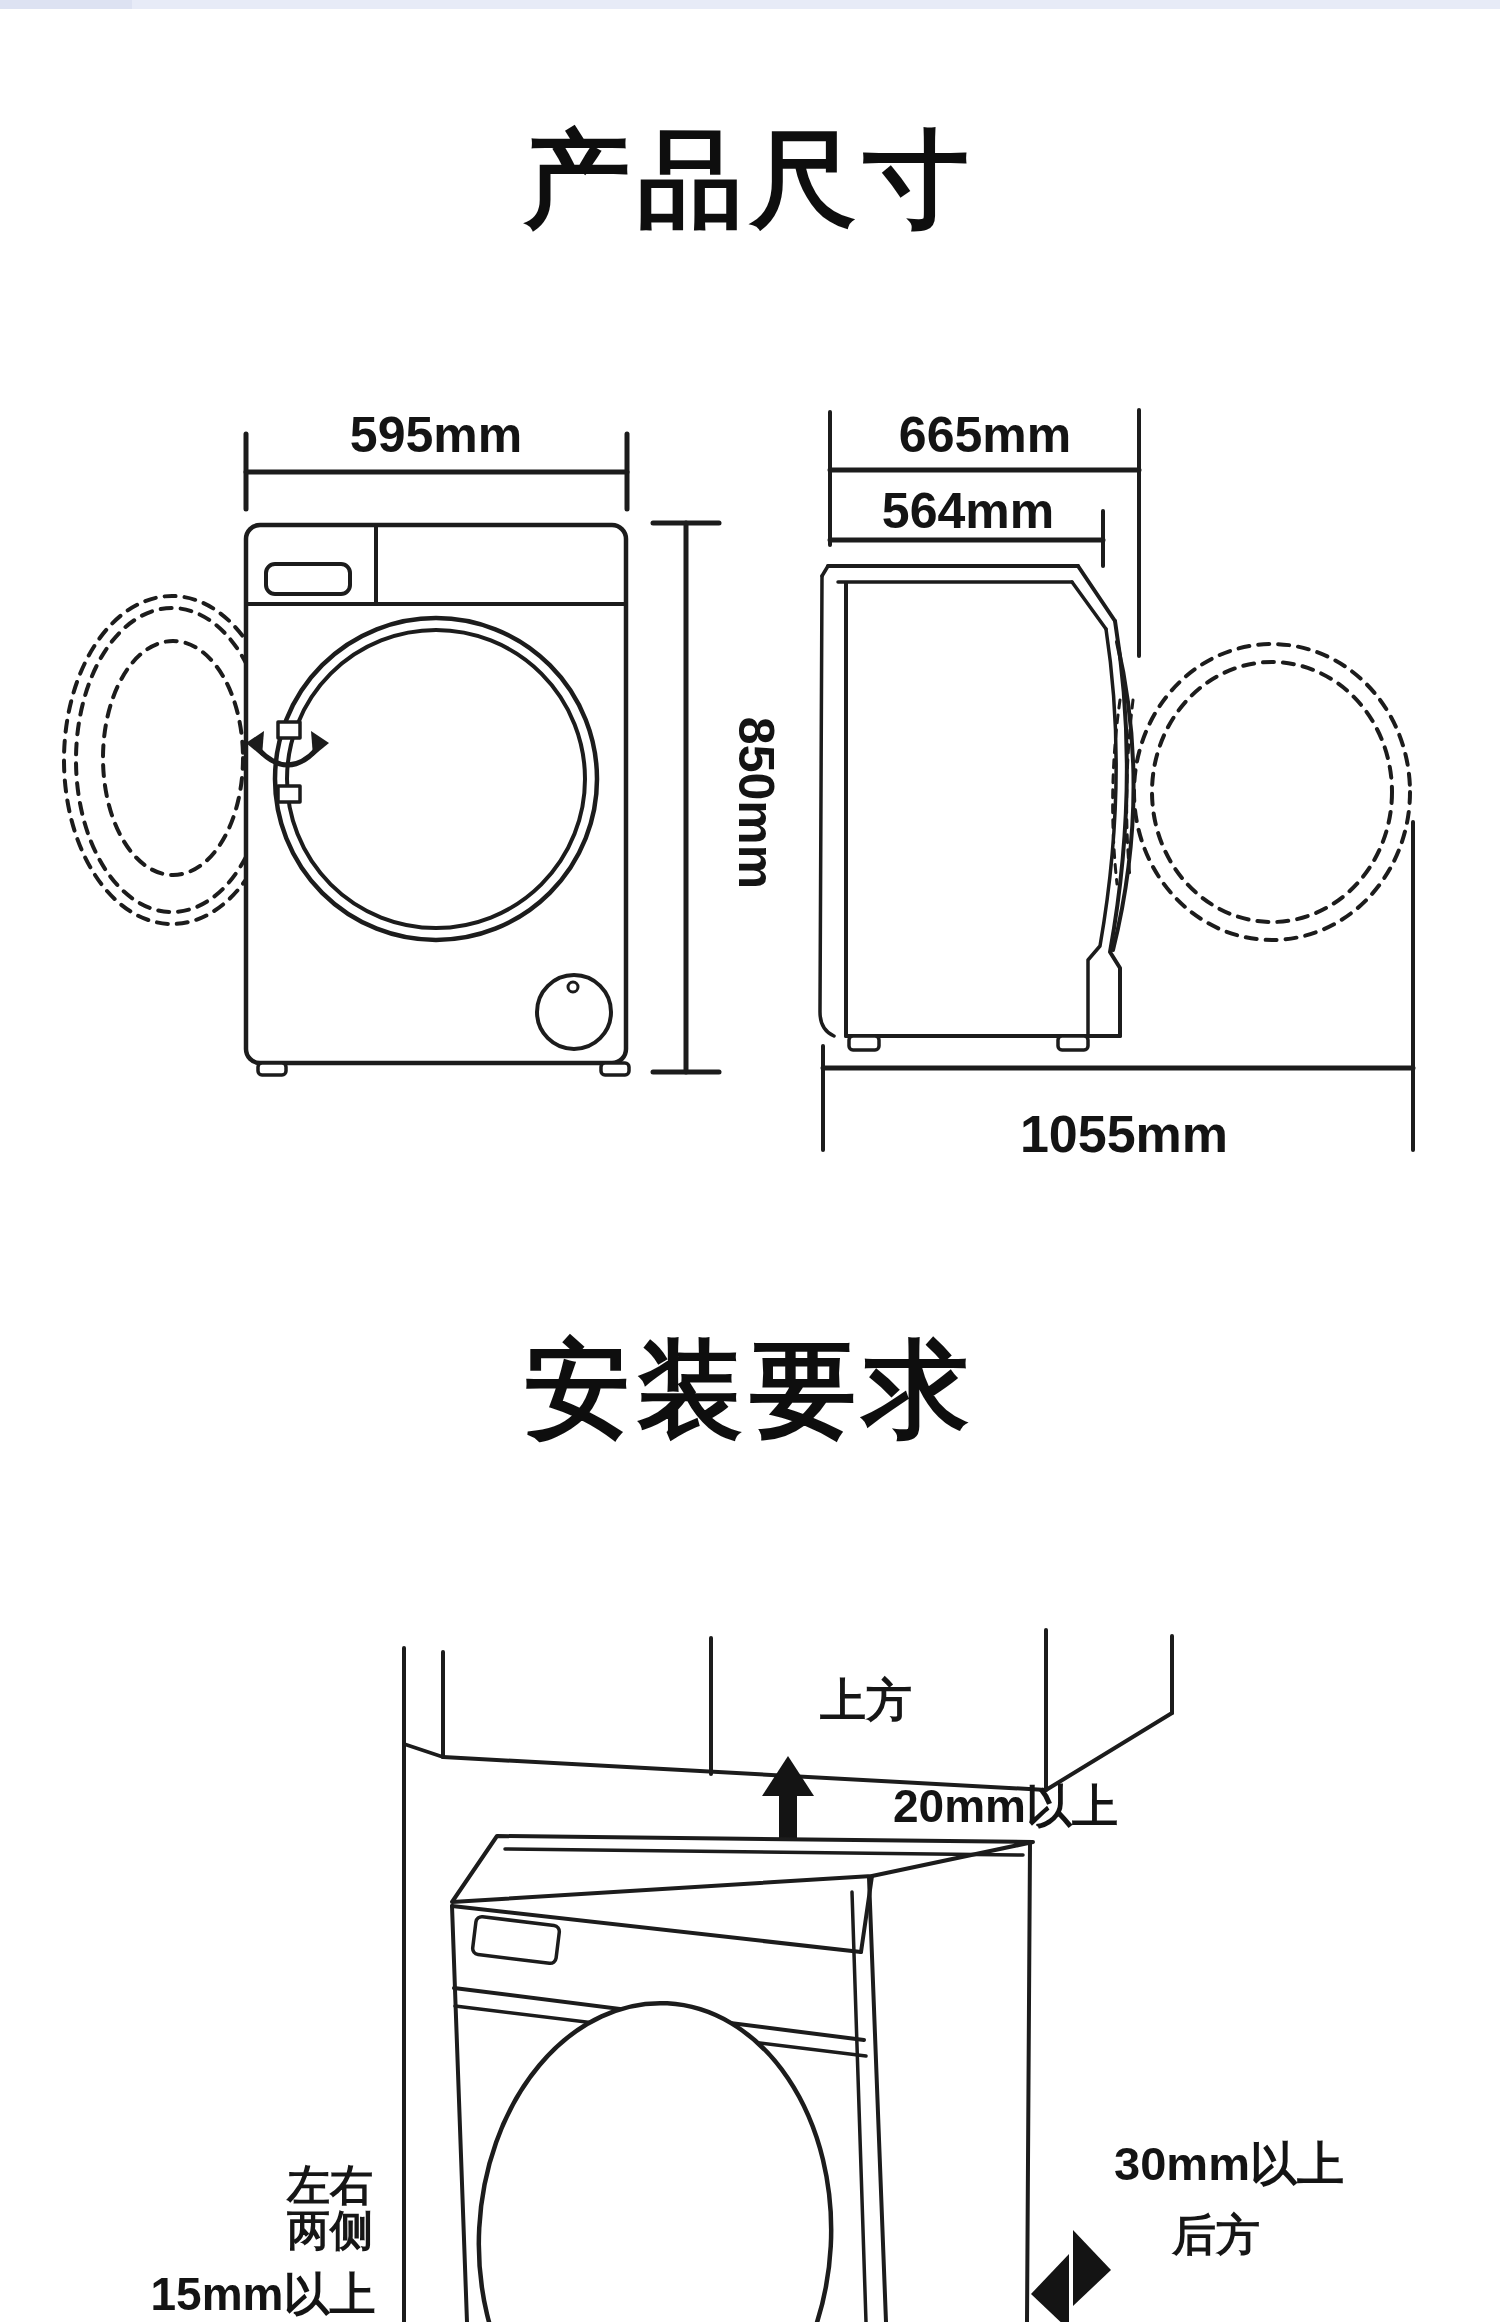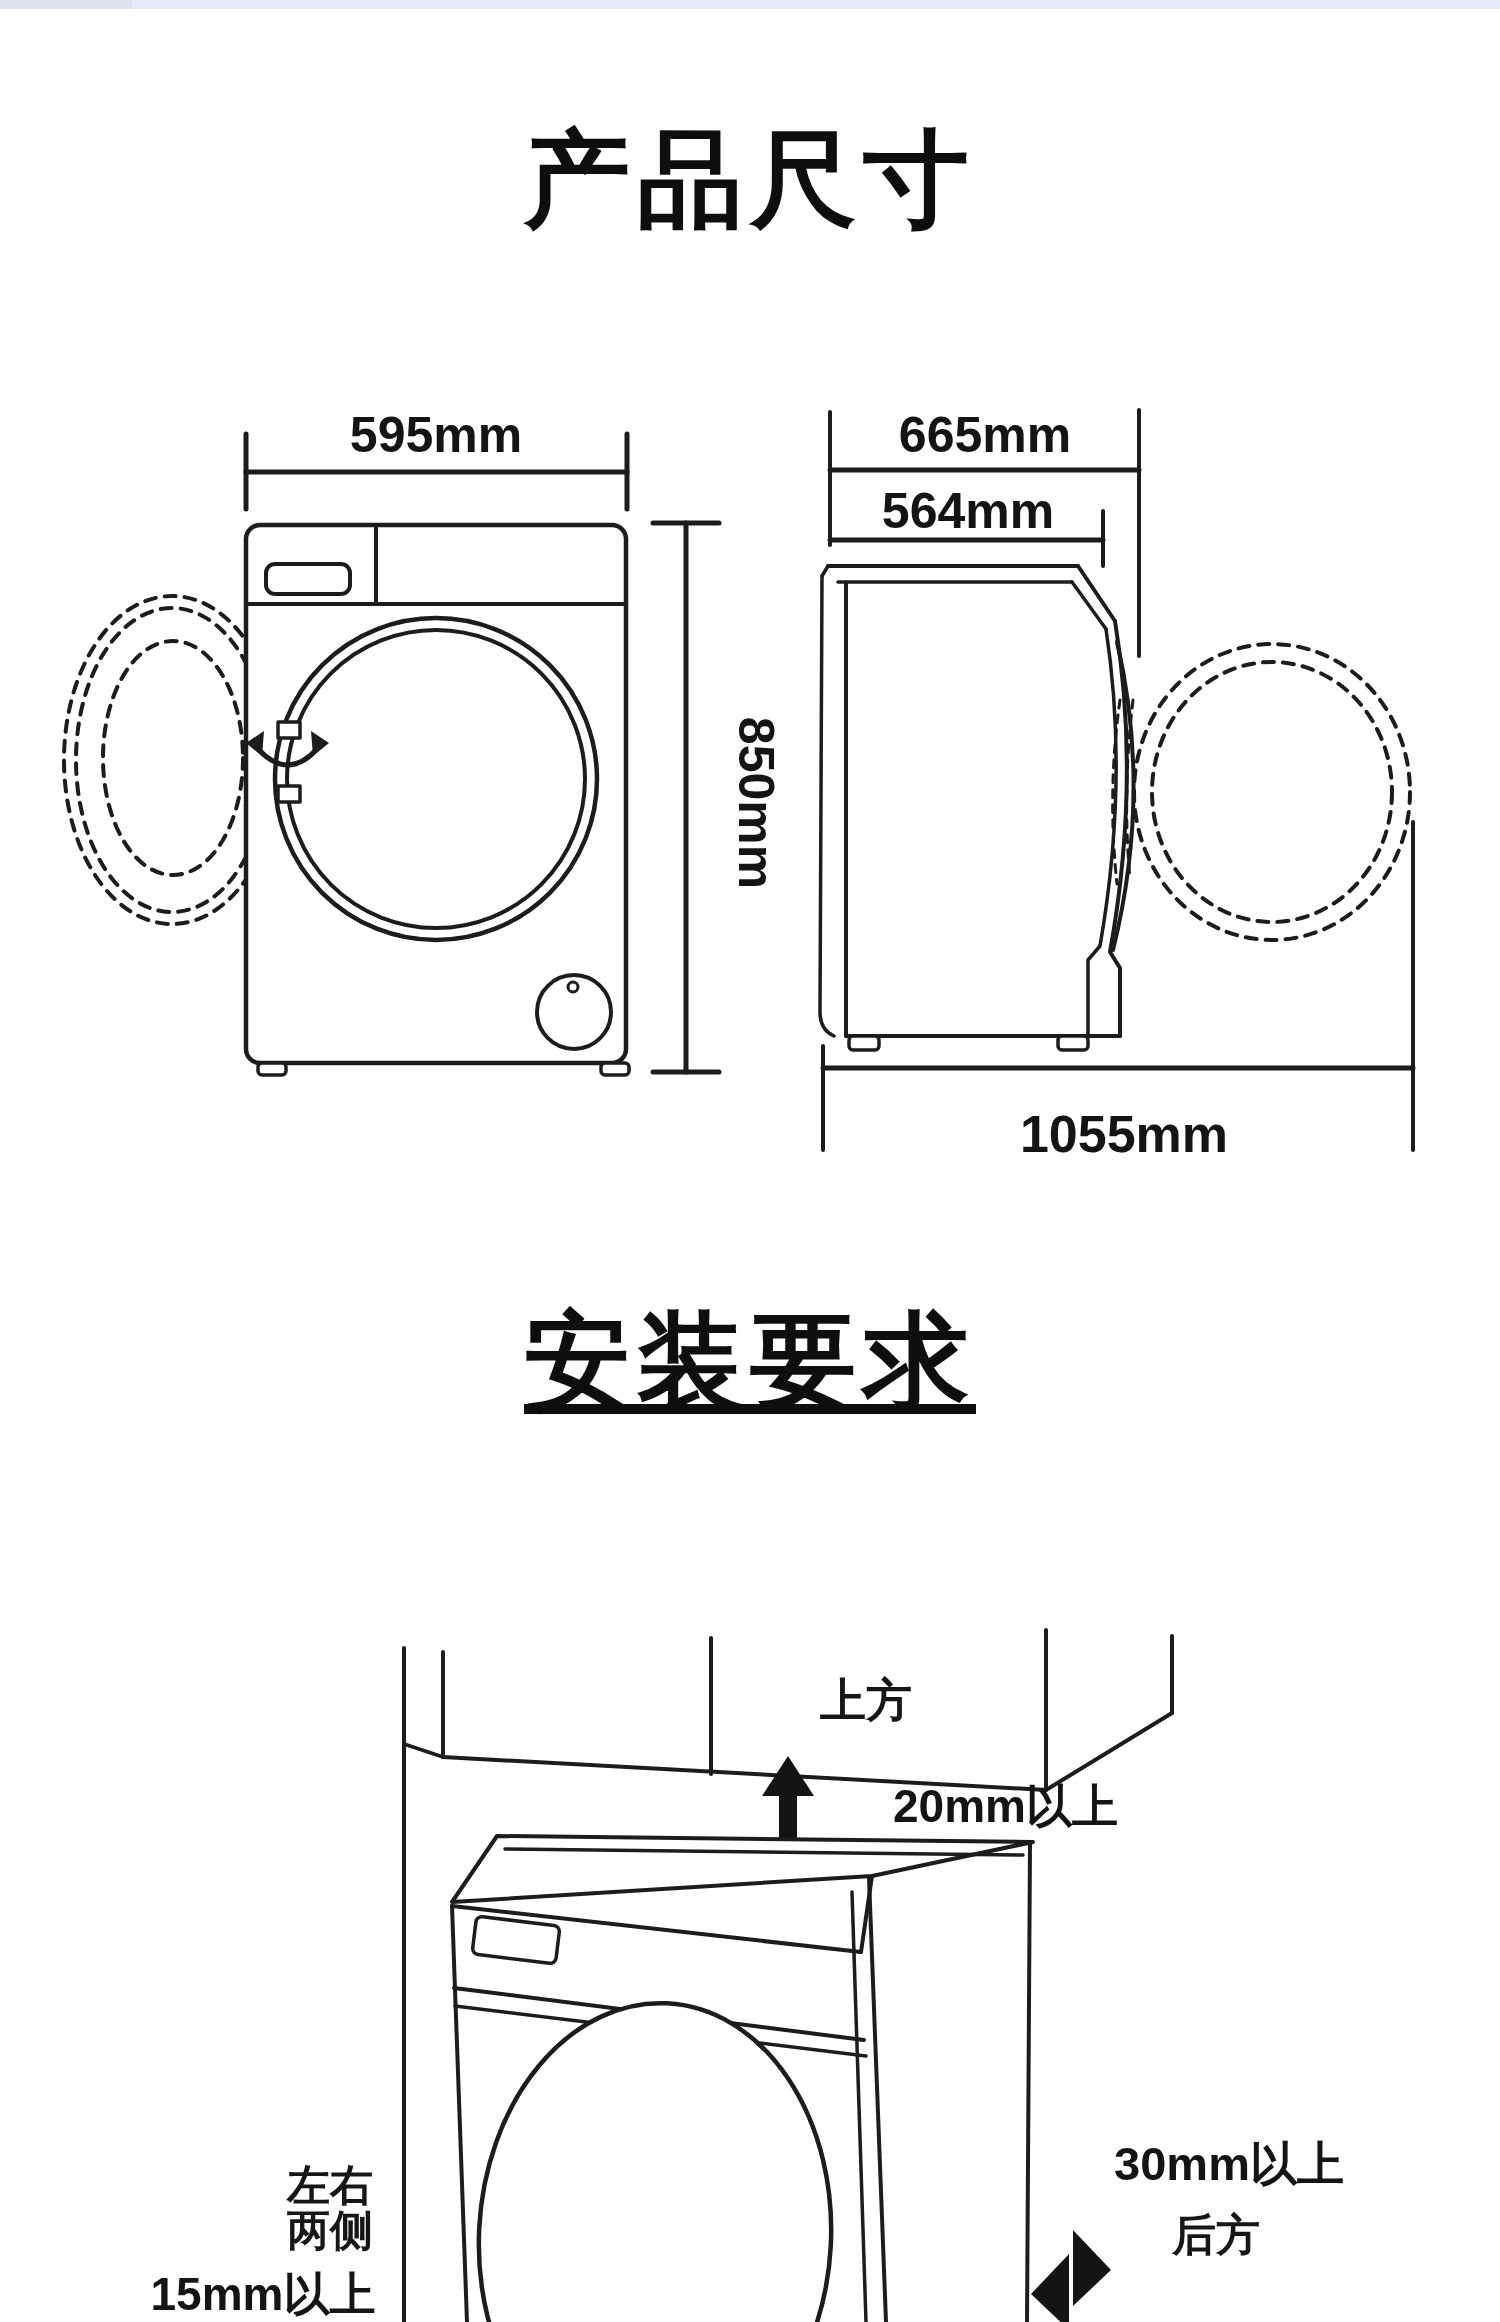--- a/index.html
+++ b/index.html
@@ -19,21 +19,21 @@
   .title{
     position:absolute;left:0;width:1500px;
     text-align:center;
     color:#0e0e0e;
     font-weight:900;
     font-size:106px;
     letter-spacing:7px;
     line-height:1;
   }
   .t1{top:126px;}
-  .t2{top:1308px;text-decoration:underline;}
+  .t2{top:1336px;}
   svg.art{position:absolute;top:0;left:0;}
   .dimtxt{
     font-family:"Liberation Sans","DejaVu Sans",sans-serif;
     font-weight:bold;
     fill:#141414;
   }
   .cjktxt{
     font-family:"Liberation Sans","DejaVu Sans",sans-serif;
     font-weight:600;
     fill:#161616;

